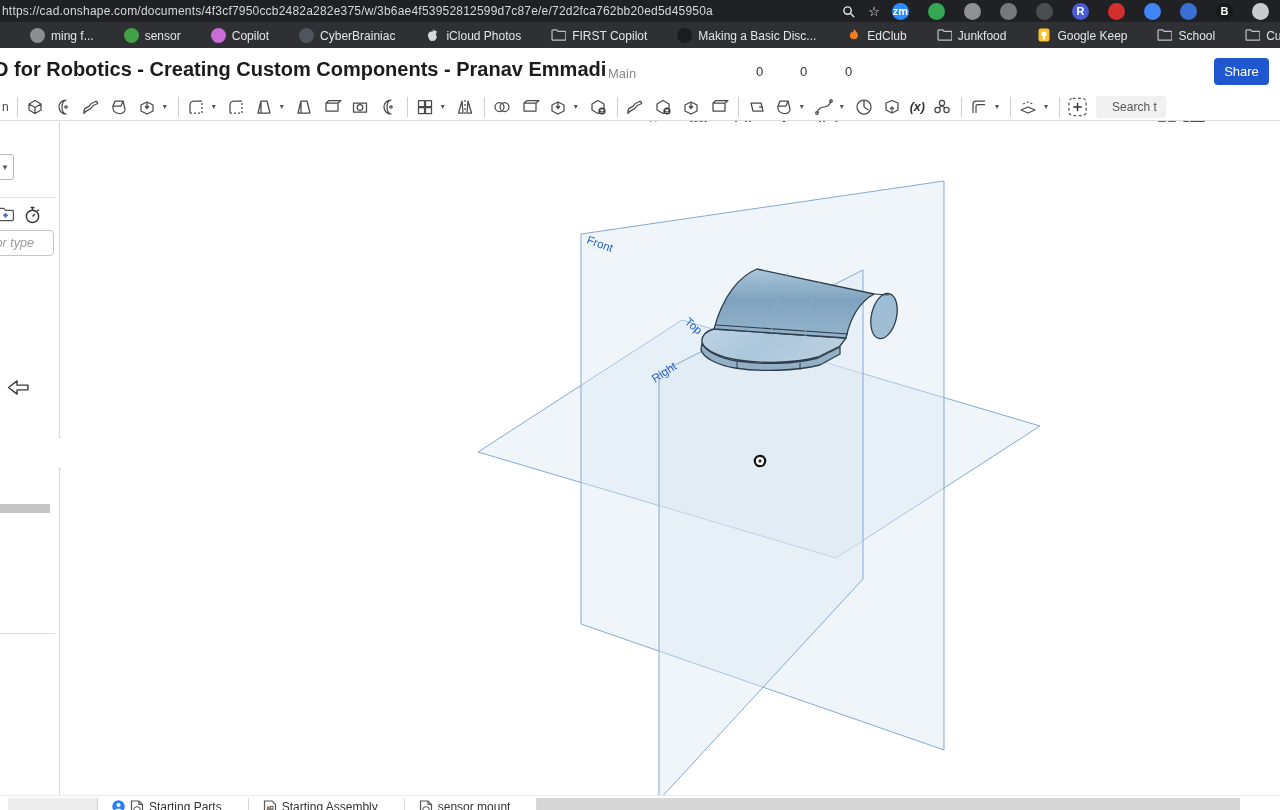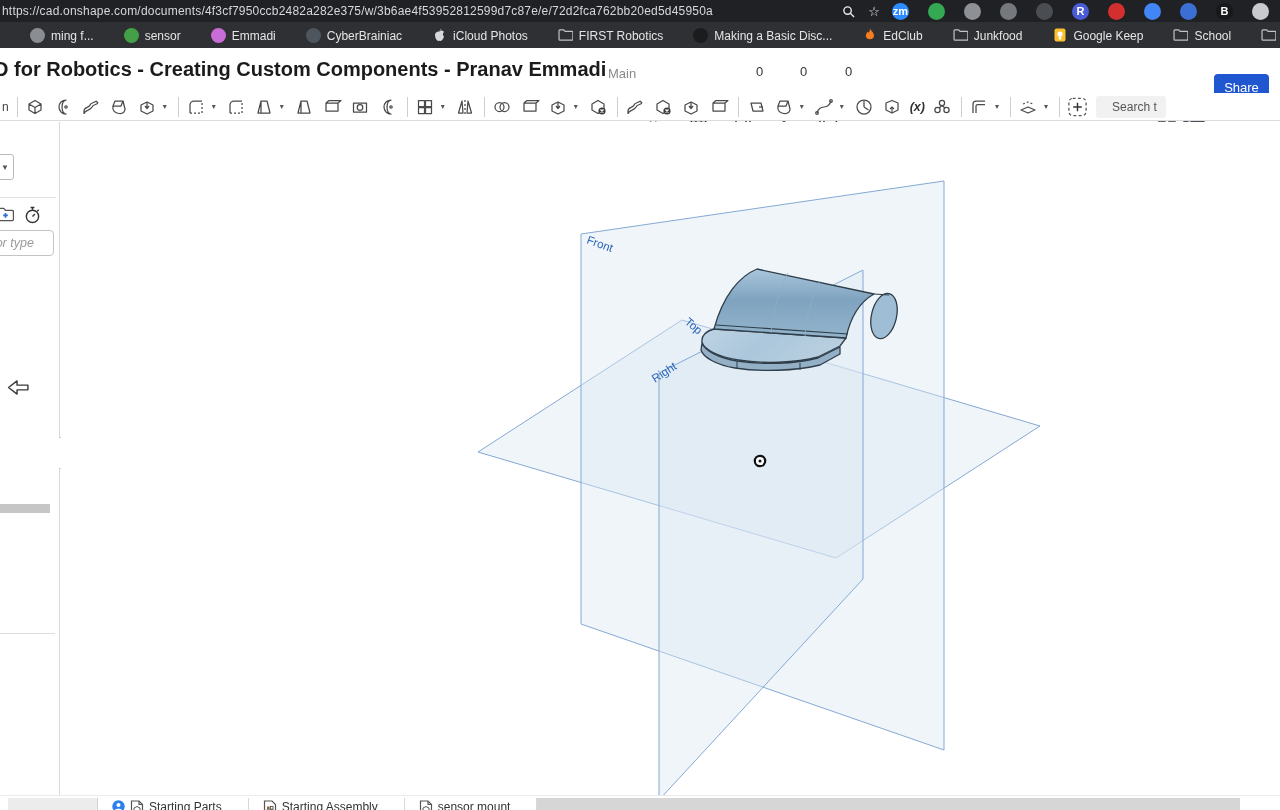--- a/index.html
+++ b/index.html
@@ -30,21 +30,21 @@
   
   #app-header { position:absolute; left:0; top:48px; width:1280px; height:45px;
     background:#fff; }
   #doc-title { position:absolute; left:-6px; top:10px; font-size:20px; font-weight:bold;
     color:#1b1b1b; white-space:nowrap; }
   #main-label { position:absolute; left:608px; top:18px; font-size:13px; color:#8a8a8a; }
   .hdr-ico { position:absolute; top:62px; color:#404040; }
   .hdr-count { position:absolute; top:16px; font-size:13px; color:#333; }
   #share-btn { position:absolute; left:1214px; top:10px; width:55px; height:27px;
     border-radius:4px; color:#fff; font-size:13px; display:flex; align-items:center;
-    justify-content:center; cursor:pointer;margin-top:16px; }
+    justify-content:center; cursor:pointer; }
   #avatar-circle { position:absolute; left:1183px; top:60px; width:22px; height:22px;
     border-radius:50%; background:#4a4f55; }
   #avatar-circle::after { content:""; position:absolute; left:5px; top:5px; width:9px;
     height:9px; border-radius:50%; border:2px solid #c9ced4; border-right-color:transparent; }
 
   
   #toolbar { position:absolute; left:0; top:93px; width:1280px; height:28px;
     background:#fff; border-bottom:1px solid #dcdcdc; display:flex; align-items:center;
     overflow:hidden; }
   .tb-item { flex:0 0 auto; display:inline-flex; align-items:center; justify-content:center;
@@ -125,41 +125,41 @@
     <span class="bm-item">
       <span class="fav" style="background: rgb(138, 141, 145); border-radius: 50%;"></span>
       <span>ming f...</span>
     </span>
     <span class="bm-item">
       <span class="fav" style="background: rgb(67, 160, 71); border-radius: 50%;"></span>
       <span>sensor</span>
     </span>
     <span class="bm-item">
       <span class="fav" style="background: rgb(200, 109, 215); border-radius: 50%;"></span>
-      <span>Emmadi</span>
+      <span>Copilot</span>
     </span>
     <span class="bm-item">
       <span class="fav" style="background: rgb(78, 85, 94); border-radius: 50%;"></span>
       <span>CyberBrainiac</span>
     </span>
     <span class="bm-item">
       <span class="fav">
         <svg width="13" height="14" viewBox="0 0 13 14">
           <path d="M6.5 3.5 C8 2 10 2.5 11 4 C9.5 5 9.5 7.5 11 8.5 C10.5 10.5 9 13 7.5 13 C6.5 12.5 6.5 12.5 5.5 13 C4 13 2 10 2 7 C2 4.5 4.5 3 6.5 3.5 Z M6.5 3.5 C6.5 2 7.5 1 8.5 0.5" fill="#d6d8da"></path>
         </svg>
       </span>
       <span>iCloud Photos</span>
     </span>
     <span class="bm-item">
       <span class="fav">
         <svg width="15" height="12" viewBox="0 0 16 13">
           <path d="M1 2 a1 1 0 0 1 1-1 H6 l1.5 1.5 H15 a1 1 0 0 1 1 1 V11 a1 1 0 0 1-1 1 H2 a1 1 0 0 1-1-1 Z" fill="none" stroke="#bfc2c6" stroke-width="1.3"></path>
         </svg>
       </span>
-      <span>FIRST Robotics</span>
+      <span>FIRST Copilot</span>
     </span>
     <span class="bm-item">
       <span class="fav" style="background: rgb(27, 28, 30); border-radius: 50%;"></span>
       <span>Making a Basic Disc...</span>
     </span>
     <span class="bm-item">
       <span class="fav">
         <svg width="12" height="14" viewBox="0 0 12 14">
           <path d="M6 0.5 C7 3 10 4 10 8 A4.2 4.2 0 0 1 1.8 8 C1.8 6 3 5 3.5 3.5 C4.5 5 5.5 5 6 0.5 Z" fill="#f57c1f"></path>
         </svg>

